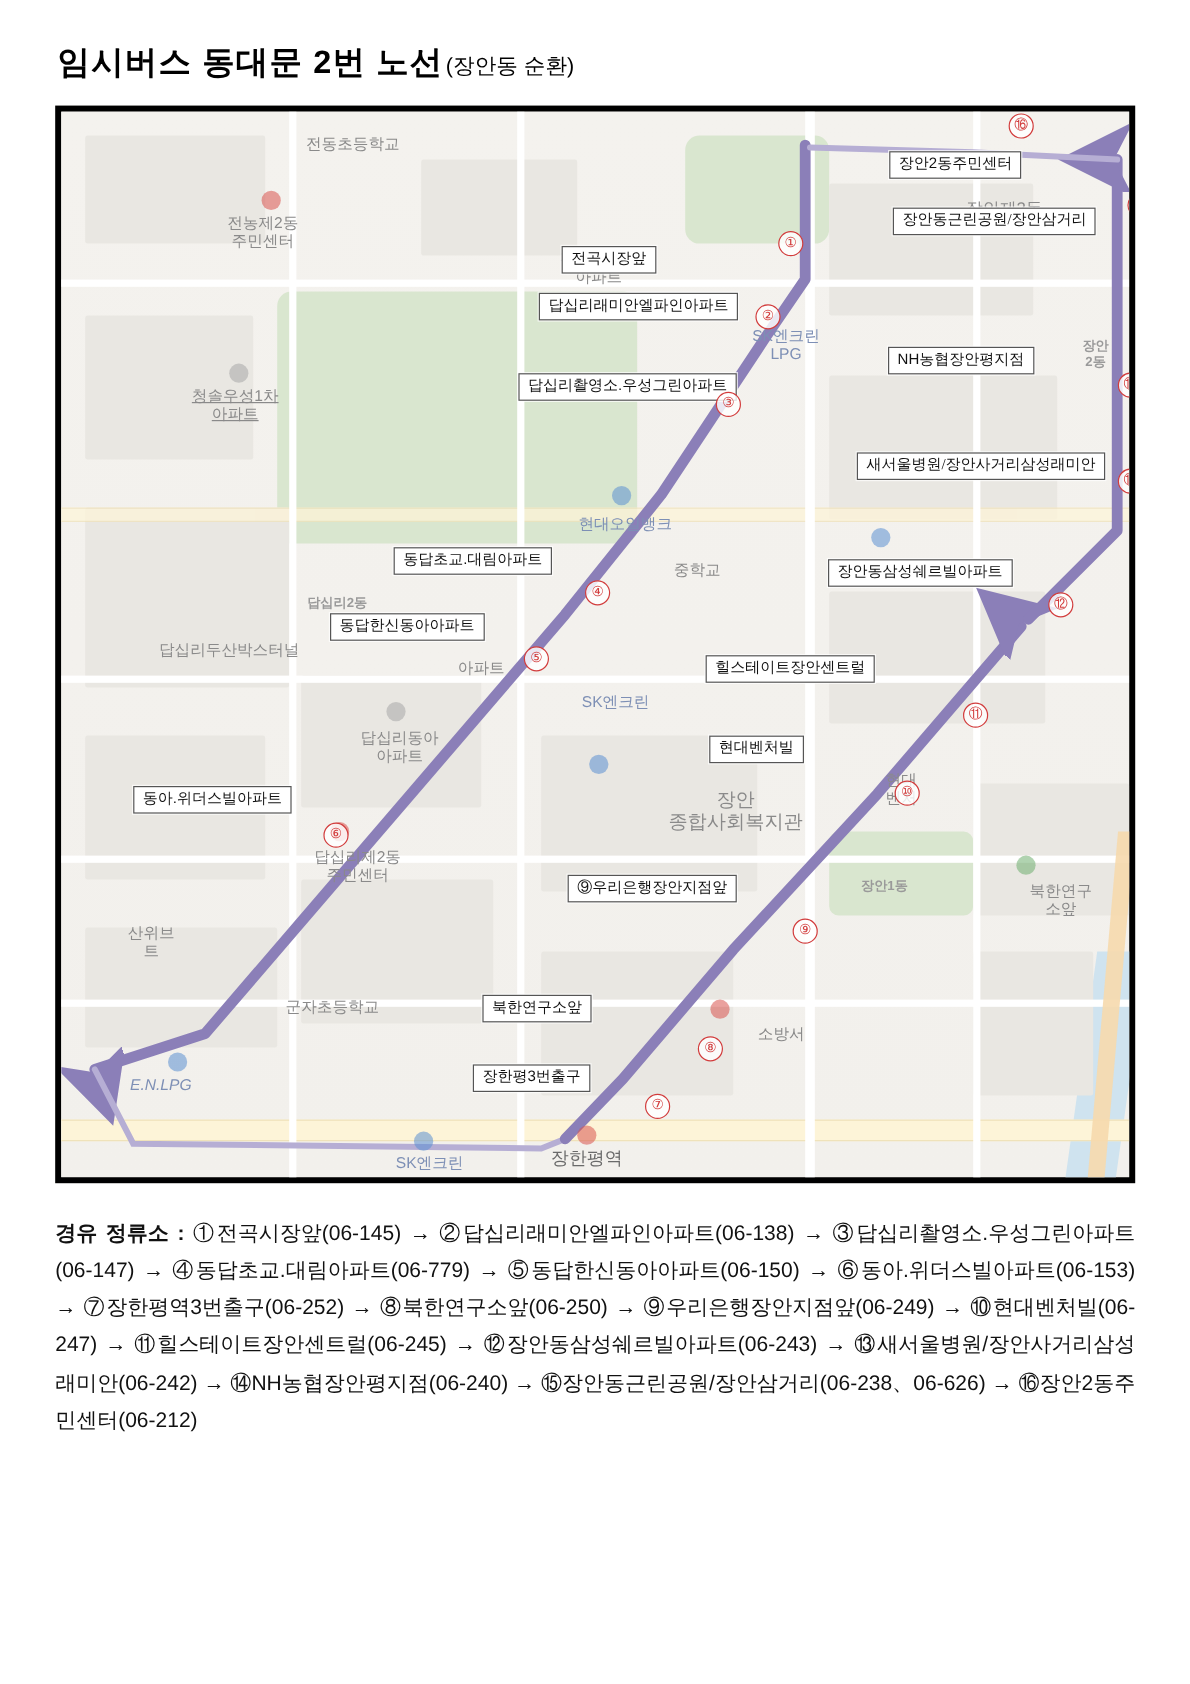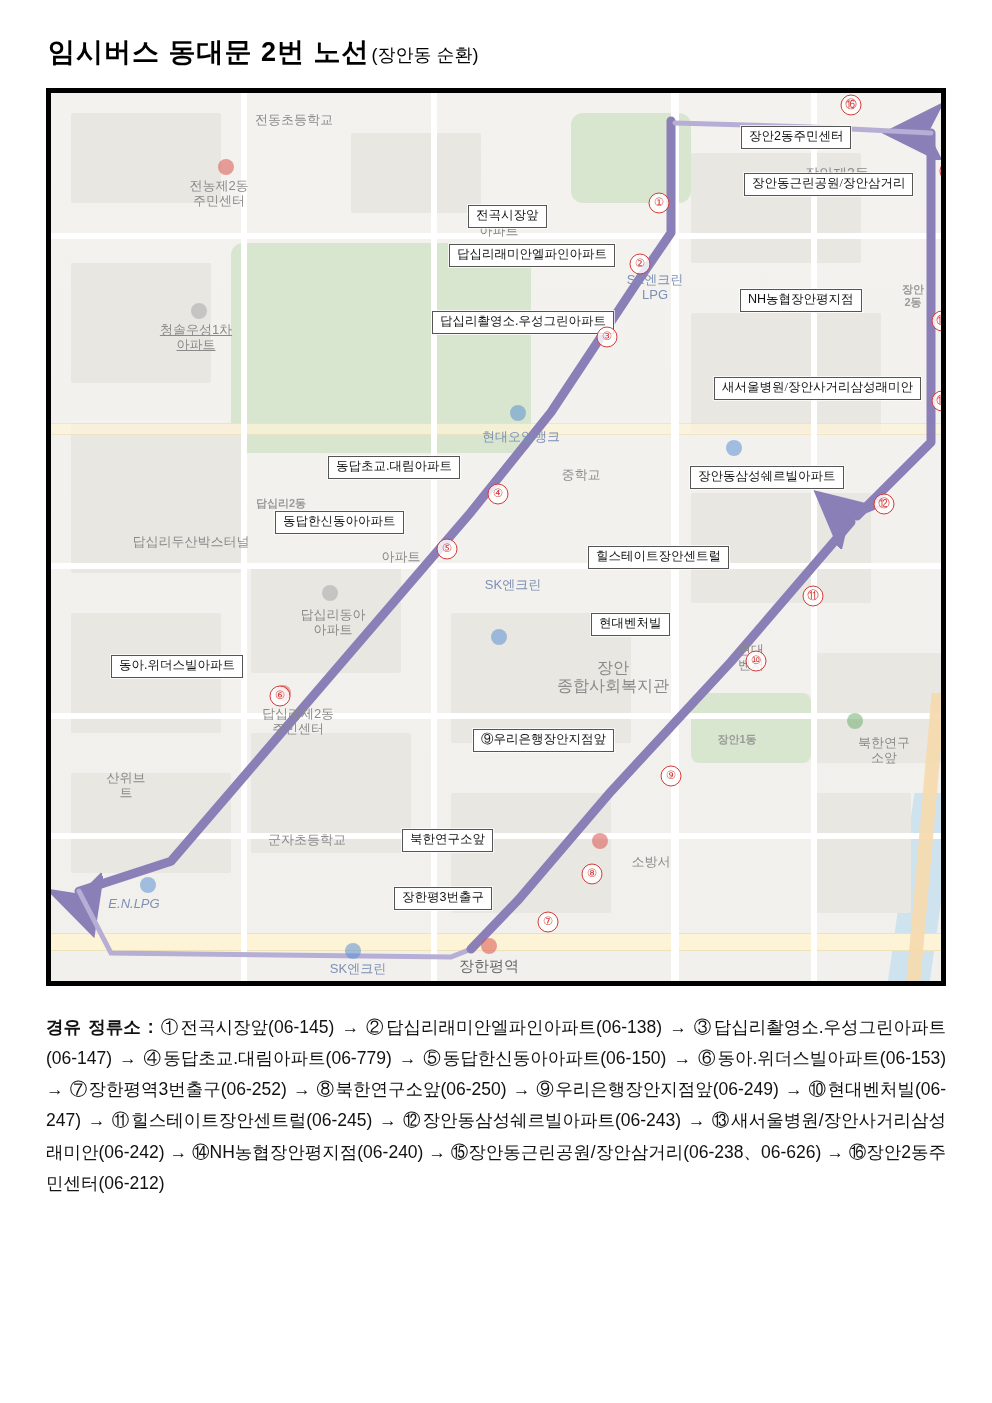--- a/index.html
+++ b/index.html
@@ -263,21 +263,21 @@
 주민센터</div>
       <div class="mlabel" style="left:75px;top:678px;">산위브
 트</div>
       <div class="mlabel" style="left:562px;top:566px;font-size:16px;">장안
 종합사회복지관</div>
       <div class="mlabel" style="left:700px;top:550px;">현대
 벤처</div>
       <div class="mlabel big" style="left:686px;top:640px;">장안1동</div>
       <div class="mlabel" style="left:833px;top:643px;">북한연구소앞</div>
 
-      <div class="mlabel" style="left:256px;top:740px;">군자초등학교</div>
+      <div class="mlabel" style="left:226px;top:740px;font-family:Liberation Mono, monospace;">군자초등학교</div>
       <div class="mlabel" style="left:600px;top:762px;">소방서</div>
       <div class="mlabel blue" style="left:307px;top:869px;">SK엔크린</div>
       <div class="mlabel" style="left:438px;top:864px;font-size:15px;color:#6a6a6a;">장한평역</div>
       <div class="mlabel blue" style="left:83px;top:804px;font-style:italic;">E.N.LPG</div>
       <div class="mlabel" style="left:530px;top:375px;">중학교</div>
 
       <div class="poi red" style="left:175px;top:74px;"></div>
       <div class="poi grey" style="left:148px;top:218px;"></div>
       <div class="poi blue" style="left:467px;top:320px;"></div>
       <div class="poi blue" style="left:683px;top:355px;"></div>

